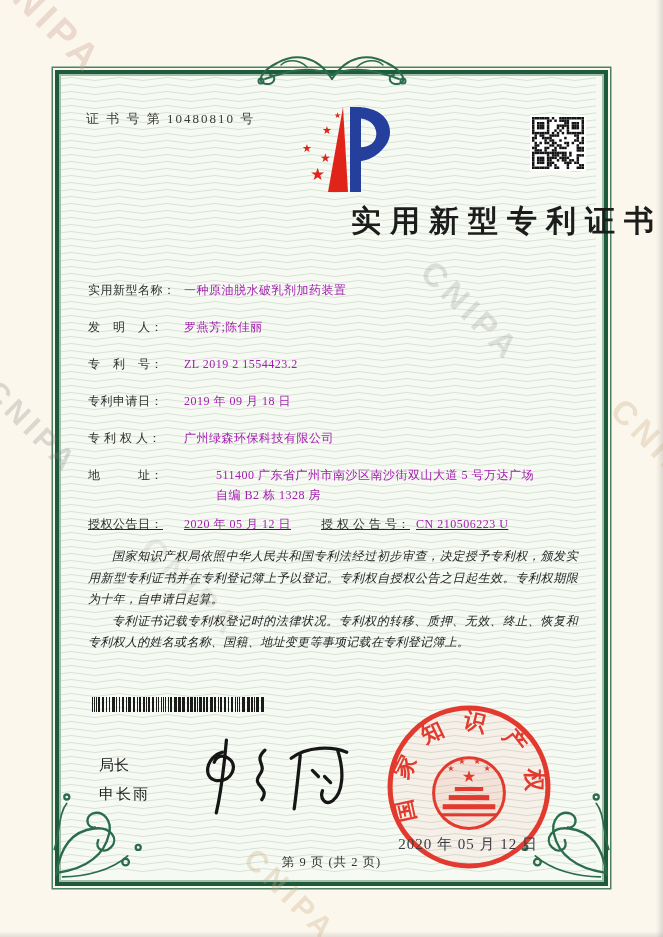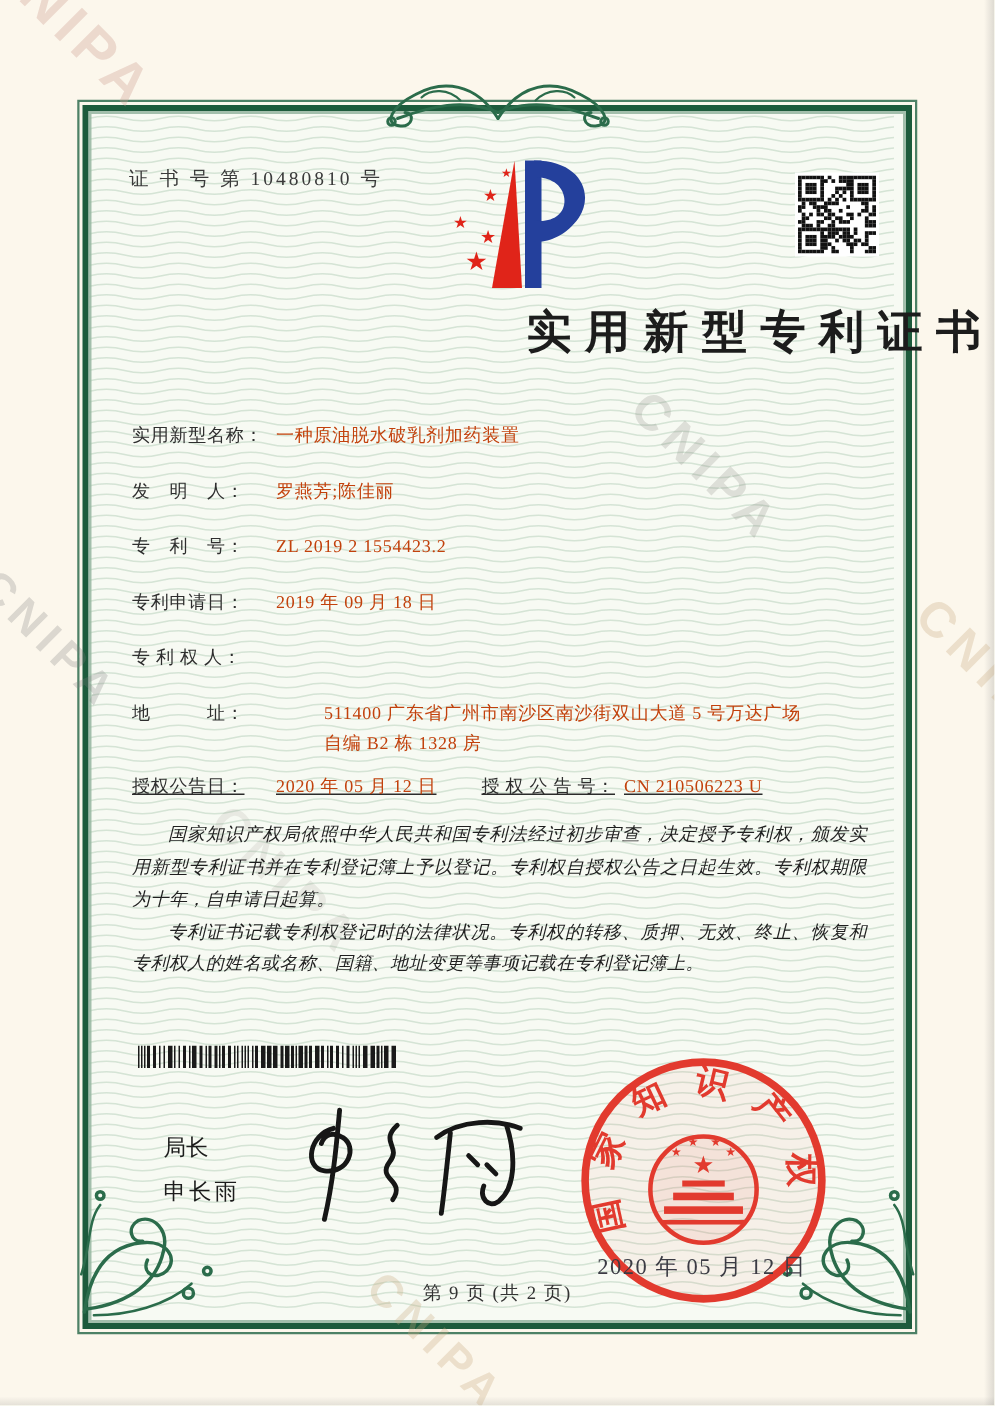--- a/index.html
+++ b/index.html
@@ -36,34 +36,34 @@
 
   .logo{position:absolute;left:286px;top:104px;width:108px;height:94px;}
   .qr{position:absolute;left:530px;top:115px;width:52px;height:52px;background:#fff;padding:2px;}
 
   .title{position:absolute;left:0;top:201px;width:663px;text-align:right;
     font-size:30px;font-weight:bold;letter-spacing:9px;color:#1c1c1c;}
 
   .fields{position:absolute;left:88px;top:280px;width:492px;font-size:12px;}
   .frow{display:flex;margin-bottom:17px;line-height:20px;}
   .flabel{flex:0 0 96px;letter-spacing:.5px;color:#2e2e2e;white-space:nowrap;}
-  .fvalue{color:#c2410c;letter-spacing:.5px;max-width:372px;}
+  .fvalue{color:#a21caf;letter-spacing:.5px;max-width:372px;}
   .frow.addr{margin-bottom:9px;gap:32px;}
   .grant{display:flex;text-decoration:underline;}
   .grant .second{margin-left:30px;display:flex;}
   .grant .second .flabel{flex:0 0 auto;margin-right:6px;}
 
   .bodytext{position:absolute;left:88px;top:546px;width:490px;font-size:12px;
     font-style:italic;line-height:21.5px;color:#1f1f1f;text-align:justify;}
   .bodytext p{margin:0;text-indent:2em;letter-spacing:.3px;}
 
   .barcode{position:absolute;left:92px;top:697px;width:176px;height:15px;}
 
   .officer{position:absolute;left:99px;top:756px;
-    font-family:Liberation Sans, sans-serif;font-size:15px;color:#1c1c1c;margin-left:10px;}
+    font-family:Liberation Sans, sans-serif;font-size:15px;color:#1c1c1c;}
   .officer .name{margin-top:10px;letter-spacing:2px;}
   .signature{position:absolute;left:192px;top:733px;width:172px;height:88px;}
 
   .seal{position:absolute;left:384px;top:702px;width:170px;height:170px;z-index:3;}
   .seal-date{position:absolute;left:368px;top:835px;width:200px;text-align:center;
     font-size:15px;color:#3b3b44;letter-spacing:1px;z-index:4;}
 
   .page-no{position:absolute;left:0;top:854px;width:663px;text-align:center;
     font-size:12.5px;letter-spacing:1px;color:#333;}
   .footer-note{position:absolute;left:0;top:888px;width:663px;text-align:center;z-index:2;}
@@ -510,20 +510,21 @@
       <div class="frow">
         <span class="flabel">专　利　号：</span>
         <span class="fvalue">ZL 2019 2 1554423.2</span>
       </div>
       <div class="frow">
         <span class="flabel">专利申请日：</span>
         <span class="fvalue">2019 年 09 月 18 日</span>
       </div>
       <div class="frow">
         <span class="flabel">专 利 权 人：</span>
+        <span class="fvalue">广州绿森环保科技有限公司</span>
       </div>
       <div class="frow addr">
         <span class="flabel">地　　　址：</span>
         <span class="fvalue">
           <span>511400 广东省广州市南沙区南沙街双山大道 5 号万达广场</span><br>
           <span>自编 B2 栋 1328 房</span>
         </span>
       </div>
       <div class="frow grant">
         <span class="flabel">授权公告日：</span>

